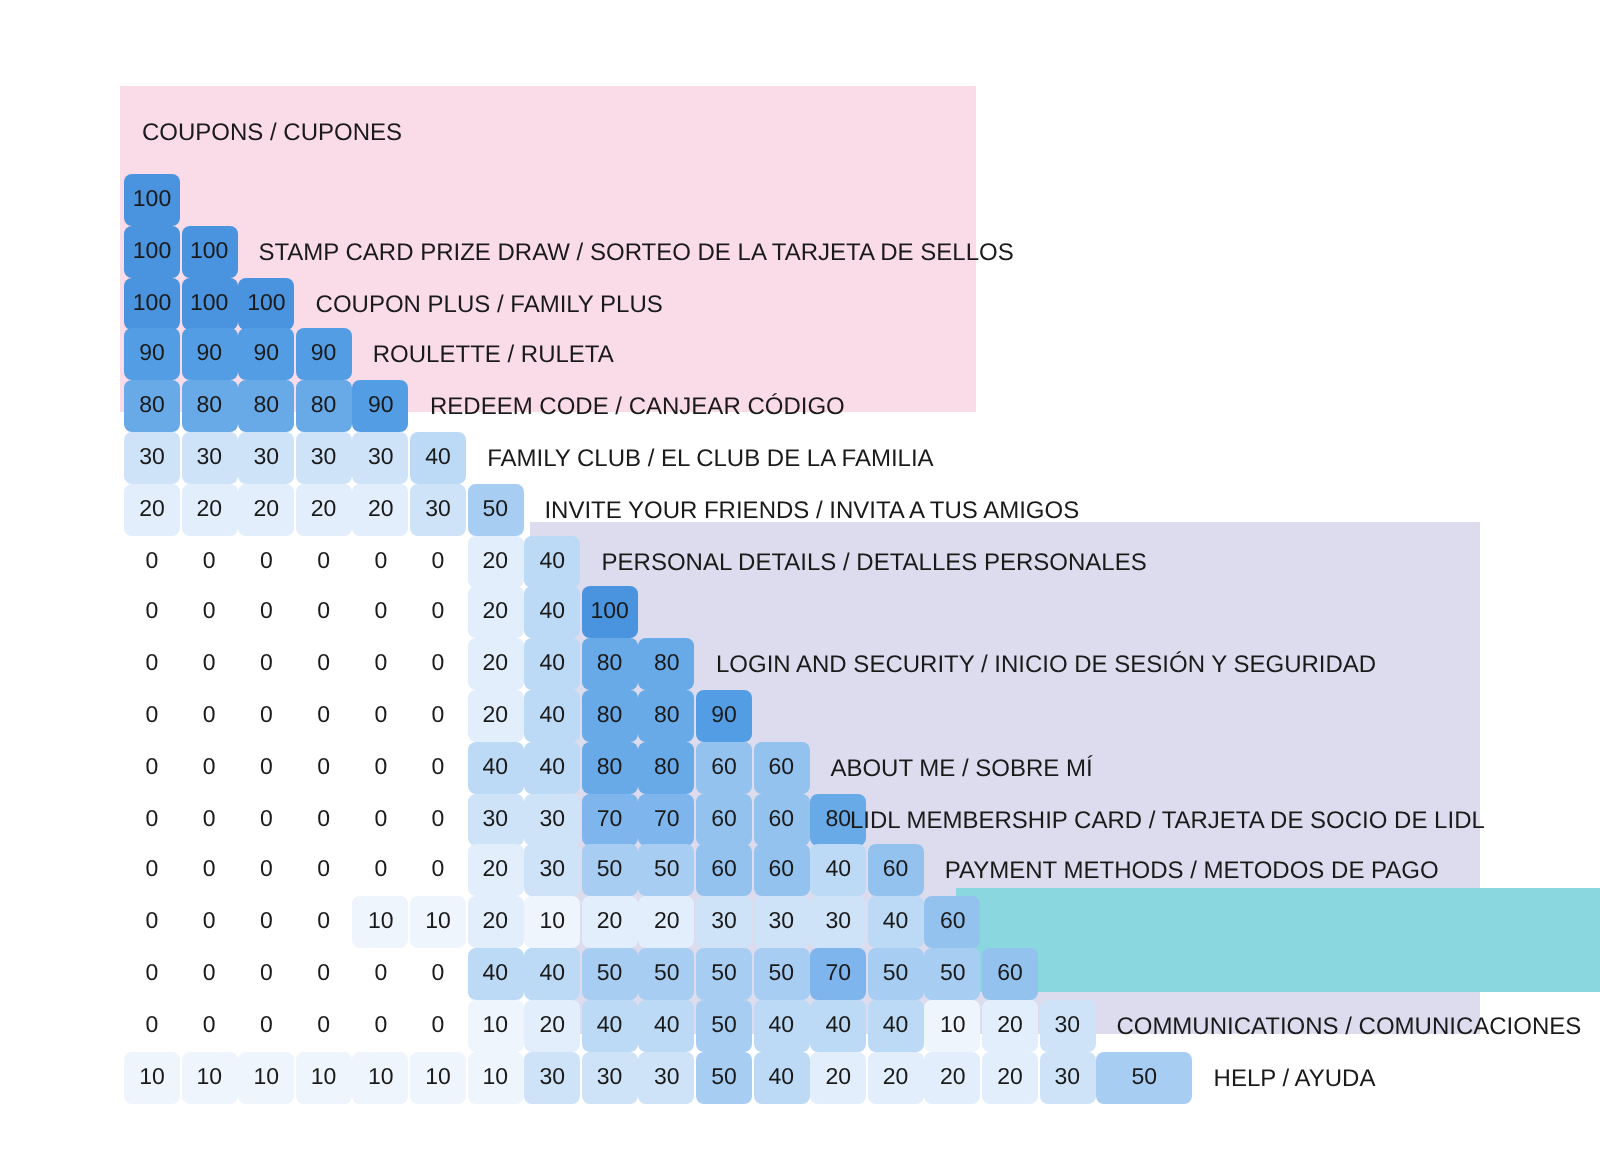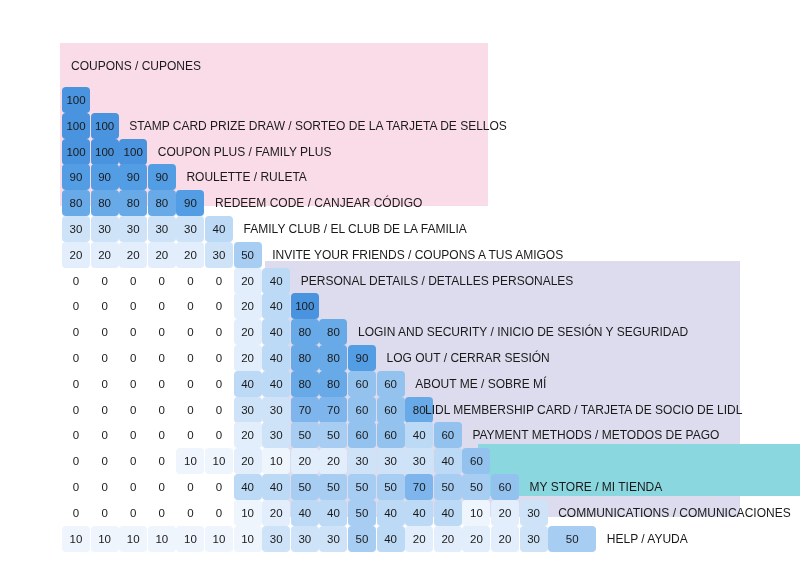--- a/index.html
+++ b/index.html
@@ -99,21 +99,21 @@
         <div class="label" style="left: 243.6px; top: 0px;">FAMILY CLUB / EL CLUB DE LA FAMILIA</div>
       </div>
       <div class="row" style="left: 0px; width: 800px; top: 229.8px;">
         <div class="cell" style="left: 62px; top: 0px; background: rgb(226, 238, 251);">20</div>
         <div class="cell" style="left: 90.6px; top: 0px; background: rgb(226, 238, 251);">20</div>
         <div class="cell" style="left: 119.2px; top: 0px; background: rgb(226, 238, 251);">20</div>
         <div class="cell" style="left: 147.8px; top: 0px; background: rgb(226, 238, 251);">20</div>
         <div class="cell" style="left: 176.4px; top: 0px; background: rgb(226, 238, 251);">20</div>
         <div class="cell" style="left: 205px; top: 0px; background: rgb(207, 227, 248);">30</div>
         <div class="cell" style="left: 233.6px; top: 0px; background: rgb(168, 205, 242);">50</div>
-        <div class="label" style="left: 272.2px; top: 0px;">INVITE YOUR FRIENDS / COUPONS A TUS AMIGOS</div>
+        <div class="label" style="left: 272.2px; top: 0px;">INVITE YOUR FRIENDS / INVITA A TUS AMIGOS</div>
       </div>
       <div class="row" style="left: 0px; width: 800px; top: 255.6px;">
         <div class="cell zero" style="left: 62px; top: 0px; background: transparent;">0</div>
         <div class="cell zero" style="left: 90.6px; top: 0px; background: transparent;">0</div>
         <div class="cell zero" style="left: 119.2px; top: 0px; background: transparent;">0</div>
         <div class="cell zero" style="left: 147.8px; top: 0px; background: transparent;">0</div>
         <div class="cell zero" style="left: 176.4px; top: 0px; background: transparent;">0</div>
         <div class="cell zero" style="left: 205px; top: 0px; background: transparent;">0</div>
         <div class="cell" style="left: 233.6px; top: 0px; background: rgb(226, 238, 251);">20</div>
         <div class="cell" style="left: 262.2px; top: 0px; background: rgb(188, 217, 245);">40</div>
@@ -148,21 +148,20 @@
         <div class="cell zero" style="left: 90.6px; top: 0px; background: transparent;">0</div>
         <div class="cell zero" style="left: 119.2px; top: 0px; background: transparent;">0</div>
         <div class="cell zero" style="left: 147.8px; top: 0px; background: transparent;">0</div>
         <div class="cell zero" style="left: 176.4px; top: 0px; background: transparent;">0</div>
         <div class="cell zero" style="left: 205px; top: 0px; background: transparent;">0</div>
         <div class="cell" style="left: 233.6px; top: 0px; background: rgb(226, 238, 251);">20</div>
         <div class="cell" style="left: 262.2px; top: 0px; background: rgb(188, 217, 245);">40</div>
         <div class="cell" style="left: 290.8px; top: 0px; background: rgb(104, 169, 232);">80</div>
         <div class="cell" style="left: 319.4px; top: 0px; background: rgb(104, 169, 232);">80</div>
         <div class="cell" style="left: 348px; top: 0px; background: rgb(83, 157, 228);">90</div>
-        <div class="label" style="left: 386.6px; top: 0px;">LOG OUT / CERRAR SESIÓN</div>
       </div>
       <div class="row" style="left: 0px; width: 800px; top: 358.8px;">
         <div class="cell zero" style="left: 62px; top: 0px; background: transparent;">0</div>
         <div class="cell zero" style="left: 90.6px; top: 0px; background: transparent;">0</div>
         <div class="cell zero" style="left: 119.2px; top: 0px; background: transparent;">0</div>
         <div class="cell zero" style="left: 147.8px; top: 0px; background: transparent;">0</div>
         <div class="cell zero" style="left: 176.4px; top: 0px; background: transparent;">0</div>
         <div class="cell zero" style="left: 205px; top: 0px; background: transparent;">0</div>
         <div class="cell" style="left: 233.6px; top: 0px; background: rgb(188, 217, 245);">40</div>
         <div class="cell" style="left: 262.2px; top: 0px; background: rgb(188, 217, 245);">40</div>
@@ -232,21 +231,20 @@
         <div class="cell" style="left: 233.6px; top: 0px; background: rgb(188, 217, 245);">40</div>
         <div class="cell" style="left: 262.2px; top: 0px; background: rgb(188, 217, 245);">40</div>
         <div class="cell" style="left: 290.8px; top: 0px; background: rgb(168, 205, 242);">50</div>
         <div class="cell" style="left: 319.4px; top: 0px; background: rgb(168, 205, 242);">50</div>
         <div class="cell" style="left: 348px; top: 0px; background: rgb(168, 205, 242);">50</div>
         <div class="cell" style="left: 376.6px; top: 0px; background: rgb(168, 205, 242);">50</div>
         <div class="cell" style="left: 405.2px; top: 0px; background: rgb(125, 181, 236);">70</div>
         <div class="cell" style="left: 433.8px; top: 0px; background: rgb(168, 205, 242);">50</div>
         <div class="cell" style="left: 462.4px; top: 0px; background: rgb(168, 205, 242);">50</div>
         <div class="cell" style="left: 491px; top: 0px; background: rgb(147, 194, 239);">60</div>
-        <div class="label" style="left: 529.6px; top: 0px;">MY STORE / MI TIENDA</div>
       </div>
       <div class="row" style="left: 0px; width: 800px; top: 487.8px;">
         <div class="cell zero" style="left: 62px; top: 0px; background: transparent;">0</div>
         <div class="cell zero" style="left: 90.6px; top: 0px; background: transparent;">0</div>
         <div class="cell zero" style="left: 119.2px; top: 0px; background: transparent;">0</div>
         <div class="cell zero" style="left: 147.8px; top: 0px; background: transparent;">0</div>
         <div class="cell zero" style="left: 176.4px; top: 0px; background: transparent;">0</div>
         <div class="cell zero" style="left: 205px; top: 0px; background: transparent;">0</div>
         <div class="cell" style="left: 233.6px; top: 0px; background: rgb(239, 245, 253);">10</div>
         <div class="cell" style="left: 262.2px; top: 0px; background: rgb(226, 238, 251);">20</div>

